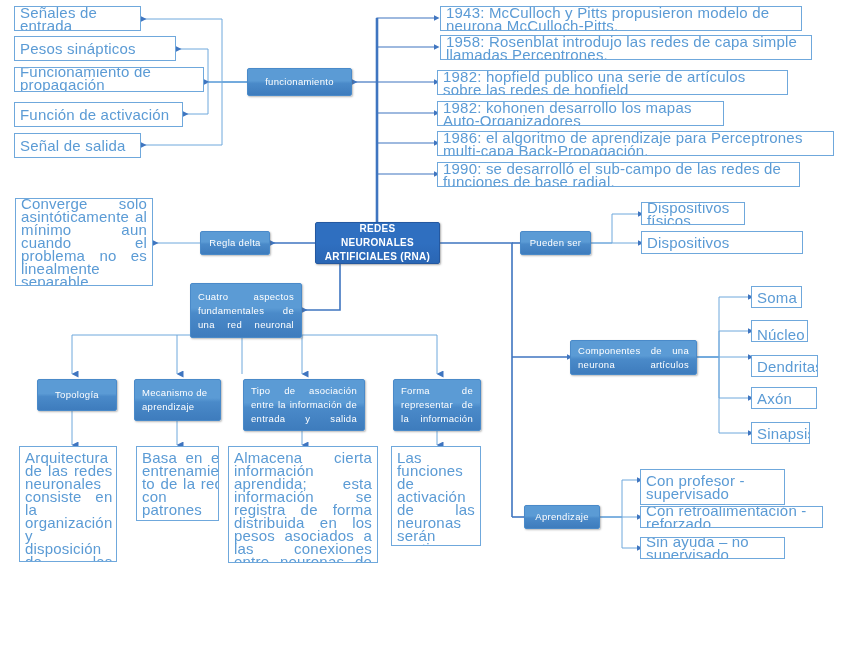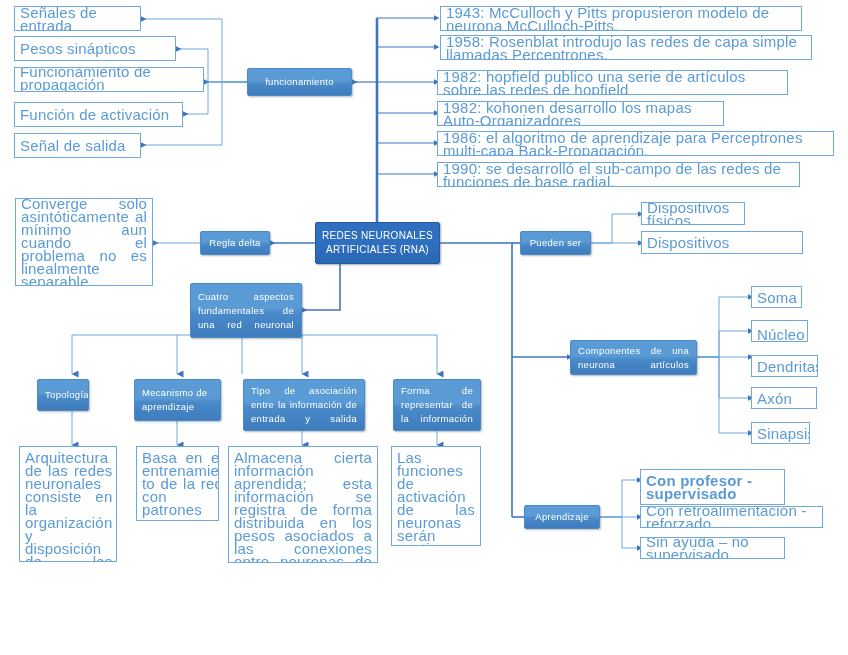--- a/index.html
+++ b/index.html
@@ -63,20 +63,21 @@
     line-height: 14px;
     letter-spacing: 0.3px;
   }
   
   .box-center {
     background: linear-gradient(to bottom, #2f6fc0 0%, #2f6fc0 50%, #2a66b4 100%);
     border: 1px solid #2458a0;
     border-radius: 2px;
     color: #ffffff;
     box-shadow: 1px 1px 2px rgba(90,90,90,0.5);
+    font-weight: bold;
   }
   .box-center .txt {
     padding: 0 6px;
     font-size: 10px;
     line-height: 14px;
     text-align: center;
     letter-spacing: 0.3px;
   }
   .just { text-align: justify; text-align-last: justify; }
   .ctr  { text-align: center; }
@@ -211,21 +212,21 @@
     <span class="txt ctr">Regla delta</span>
   </div>
   <div class="node box-outline" style="left:15px; top:198px; width:138px; height:88px;">
     <span class="txt just">Converge solo asintóticamente al mínimo aun cuando el problema no es linealmente separable</span>
   </div>
 
   <div class="node box-fill" style="left:190px; top:283px; width:112px; height:55px;">
     <span class="txt just">Cuatro aspectos fundamentales de una red neuronal</span>
   </div>
 
-  <div class="node box-fill" style="left:37px; top:379px; width:52px; height:32px;">
+  <div class="node box-fill" style="left:37px; top:379px; width:80px; height:32px;">
     <span class="txt ctr">Topología</span>
   </div>
   <div class="node box-fill" style="left:134px; top:379px; width:87px; height:42px;">
     <span class="txt lft">Mecanismo de aprendizaje</span>
   </div>
   <div class="node box-fill" style="left:243px; top:379px; width:122px; height:52px;">
     <span class="txt just">Tipo de asociación entre la información de entrada y salida</span>
   </div>
   <div class="node box-fill" style="left:393px; top:379px; width:88px; height:52px;">
     <span class="txt just">Forma de representar de la información</span>
@@ -269,21 +270,21 @@
   <div class="node box-outline" style="left:751px; top:387px; width:66px; height:22px;">
     <span class="txt lft">Axón</span>
   </div>
   <div class="node box-outline" style="left:751px; top:422px; width:59px; height:22px;">
     <span class="txt lft">Sinapsis</span>
   </div>
 
   <div class="node box-fill" style="left:524px; top:505px; width:76px; height:24px;align-items:center;">
     <span class="txt ctr">Aprendizaje</span>
   </div>
-  <div class="node box-outline" style="left:640px; top:469px; width:145px; height:36px;font-weight:bold;">
+  <div class="node box-outline" style="left:640px; top:469px; width:145px; height:36px;">
     <span class="txt lft">Con profesor - supervisado</span>
   </div>
   <div class="node box-outline" style="left:640px; top:506px; width:183px; height:22px;">
     <span class="txt lft">Con retroalimentación - reforzado</span>
   </div>
   <div class="node box-outline" style="left:640px; top:537px; width:145px; height:22px;">
     <span class="txt lft">Sin ayuda – no supervisado</span>
   </div>
 
 </div>

